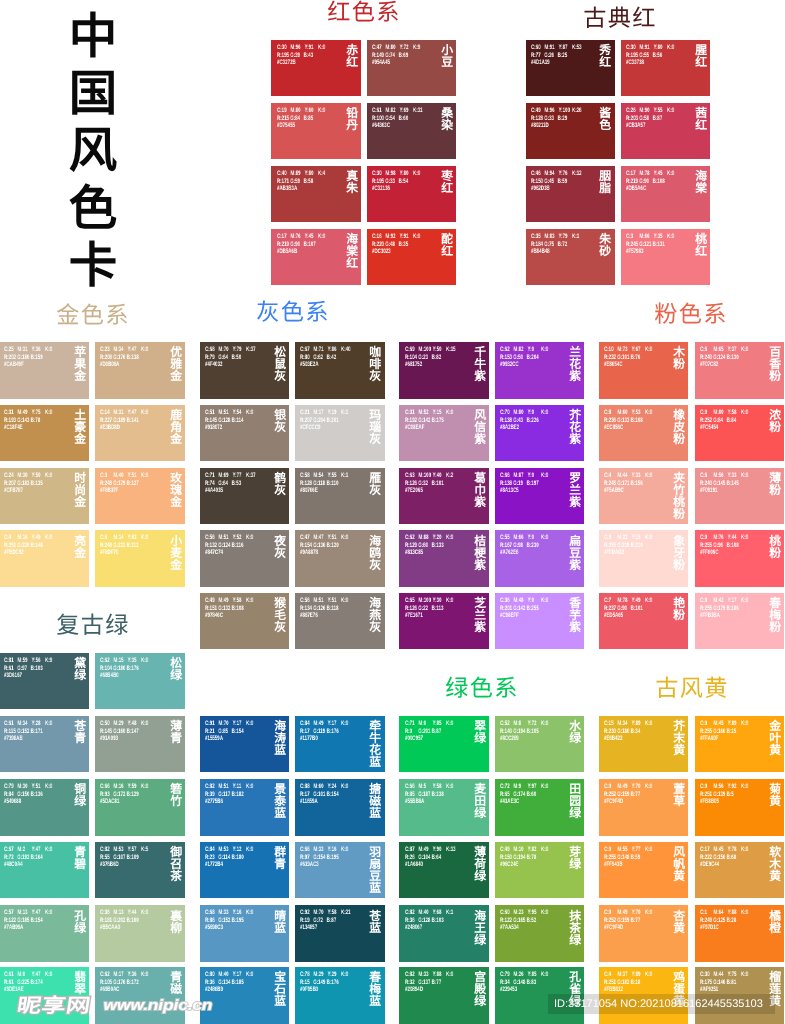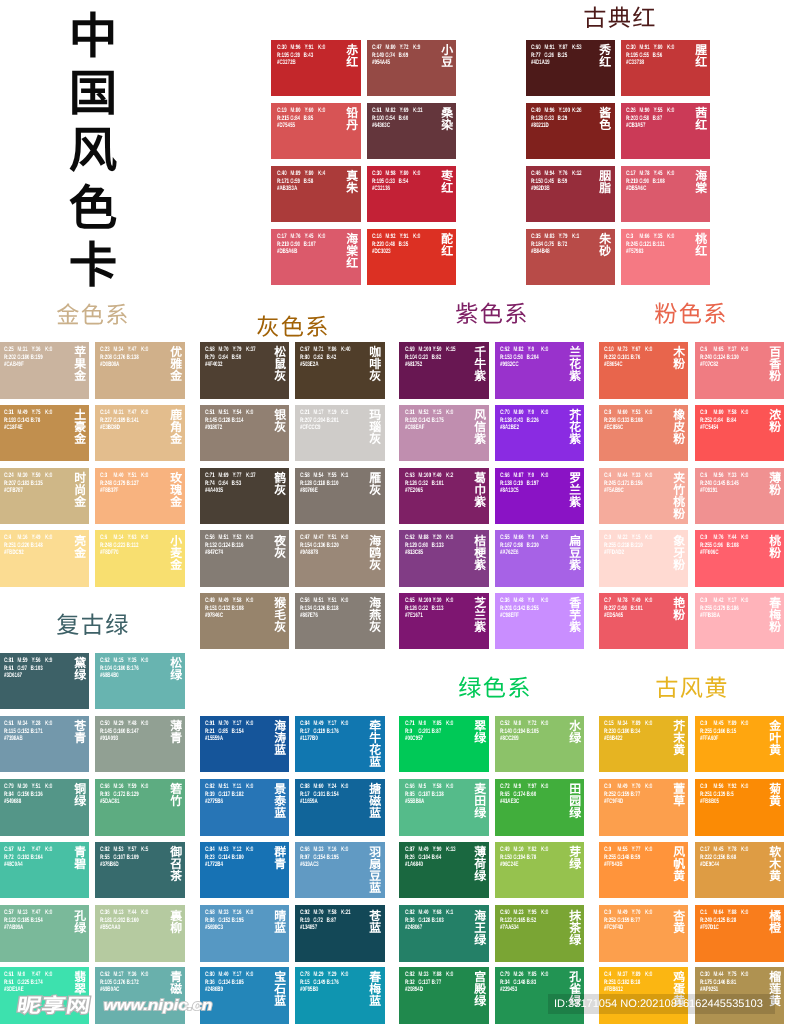--- a/index.html
+++ b/index.html
@@ -56,20 +56,21 @@
 <body>
 
 <div id="page">
 <div class="main-title">
   <span>中</span>
   <span>国</span>
   <span>风</span>
   <span>色</span>
   <span>卡</span>
 </div>
+<div class="grp-title" style="left:264.35px;top:2.3px;width:200px;color:#C3272B">红色系</div>
 <div class="sw" style="left:271.4px;top:39.9px;width:89.7px;height:56.4px;background:#C3272B">
       <div class="vals">
         <div class="ln c4"><i>C:30</i><i>M:96</i><i>Y:91</i><i>K:0</i></div>
         <div class="ln c3"><i>R:195</i><i>G:39</i><i>B:43</i></div>
         <div class="ln"><i>#C3272B</i></div>
       </div>
       <div class="nm">
         <b>赤</b>
         <b>红</b>
       </div>
@@ -330,21 +331,21 @@
         <div class="ln c4"><i>C:6</i><i>M:14</i><i>Y:63</i><i>K:0</i></div>
         <div class="ln c3"><i>R:248</i><i>G:223</i><i>B:112</i></div>
         <div class="ln"><i>#F8DF70</i></div>
       </div>
       <div class="nm">
         <b>小</b>
         <b>麦</b>
         <b>金</b>
       </div>
     </div>
-<div class="grp-title" style="left:192.9px;top:317px;width:200px;color:#a16207">灰色系</div>
+<div class="grp-title" style="left:192.9px;top:302px;width:200px;color:#3b82f6">灰色系</div>
 <div class="sw" style="left:199.9px;top:342.2px;width:89.4px;height:56.4px;background:#4F4032">
       <div class="vals">
         <div class="ln c4"><i>C:68</i><i>M:70</i><i>Y:79</i><i>K:37</i></div>
         <div class="ln c3"><i>R:79</i><i>G:64</i><i>B:50</i></div>
         <div class="ln"><i>#4F4032</i></div>
       </div>
       <div class="nm">
         <b>松</b>
         <b>鼠</b>
         <b>灰</b>
@@ -447,21 +448,20 @@
         <div class="ln c4"><i>C:56</i><i>M:51</i><i>Y:51</i><i>K:0</i></div>
         <div class="ln c3"><i>R:134</i><i>G:126</i><i>B:118</i></div>
         <div class="ln"><i>#867E76</i></div>
       </div>
       <div class="nm">
         <b>海</b>
         <b>燕</b>
         <b>灰</b>
       </div>
     </div>
-<div class="grp-title" style="left:391.8px;top:304.4px;width:200px;color:#7E2065">紫色系</div>
 <div class="sw" style="left:399.4px;top:342.2px;width:89.8px;height:56.4px;background:#681752">
       <div class="vals">
         <div class="ln c4"><i>C:69</i><i>M:100</i><i>Y:50</i><i>K:15</i></div>
         <div class="ln c3"><i>R:104</i><i>G:23</i><i>B:82</i></div>
         <div class="ln"><i>#681752</i></div>
       </div>
       <div class="nm">
         <b>千</b>
         <b>牛</b>
         <b>紫</b>
@@ -938,21 +938,21 @@
         <div class="ln c4"><i>C:78</i><i>M:29</i><i>Y:29</i><i>K:0</i></div>
         <div class="ln c3"><i>R:15</i><i>G:149</i><i>B:176</i></div>
         <div class="ln"><i>#0F95B0</i></div>
       </div>
       <div class="nm">
         <b>春</b>
         <b>梅</b>
         <b>蓝</b>
       </div>
     </div>
-<div class="grp-title" style="left:395px;top:677.5px;width:200px;color:#00C957">绿色系</div>
+<div class="grp-title" style="left:382px;top:677.5px;width:200px;color:#00C957">绿色系</div>
 <div class="sw" style="left:399.4px;top:716px;width:89.8px;height:56.4px;background:#00C957">
       <div class="vals">
         <div class="ln c4"><i>C:71</i><i>M:0</i><i>Y:85</i><i>K:0</i></div>
         <div class="ln c3"><i>R:0</i><i>G:201</i><i>B:87</i></div>
         <div class="ln"><i>#00C957</i></div>
       </div>
       <div class="nm">
         <b>翠</b>
         <b>绿</b>
       </div>

